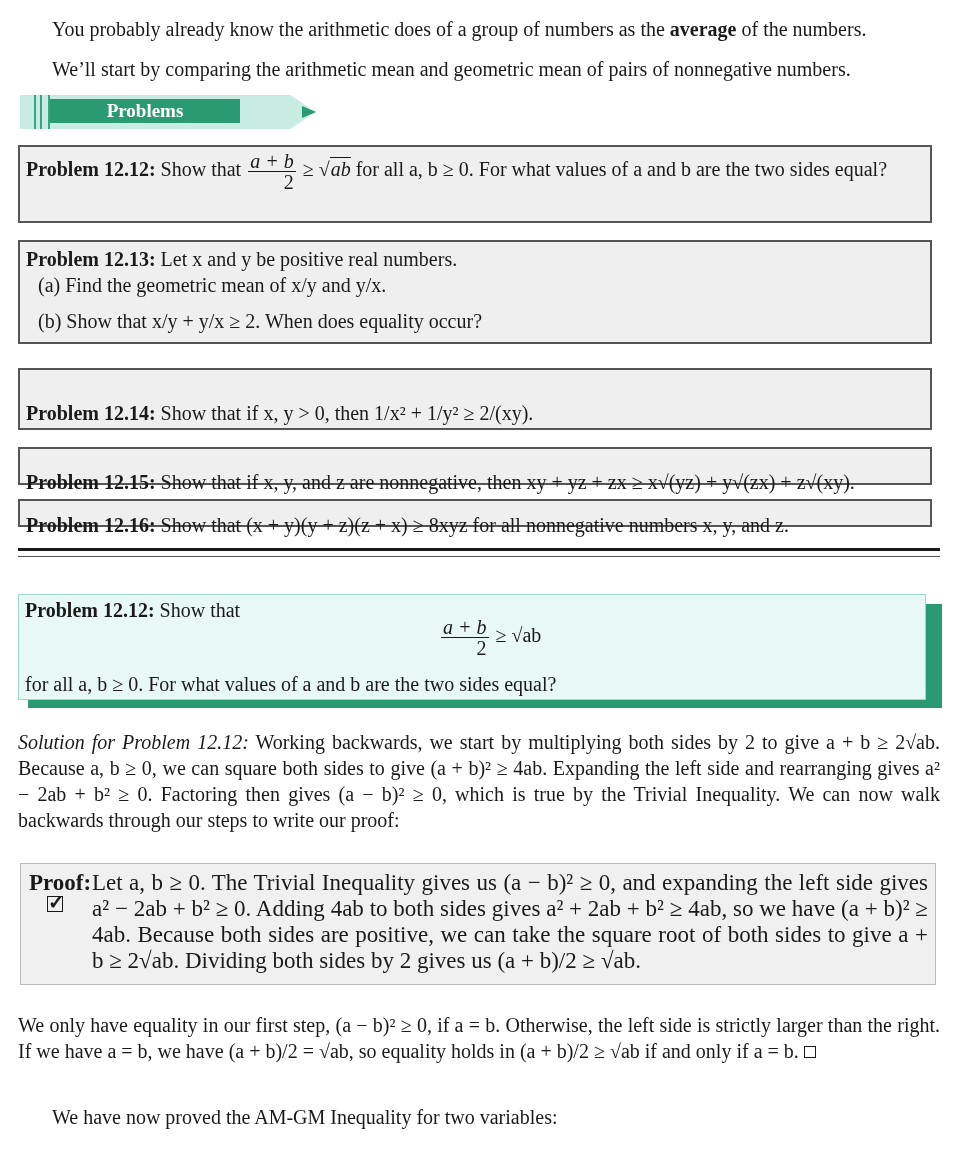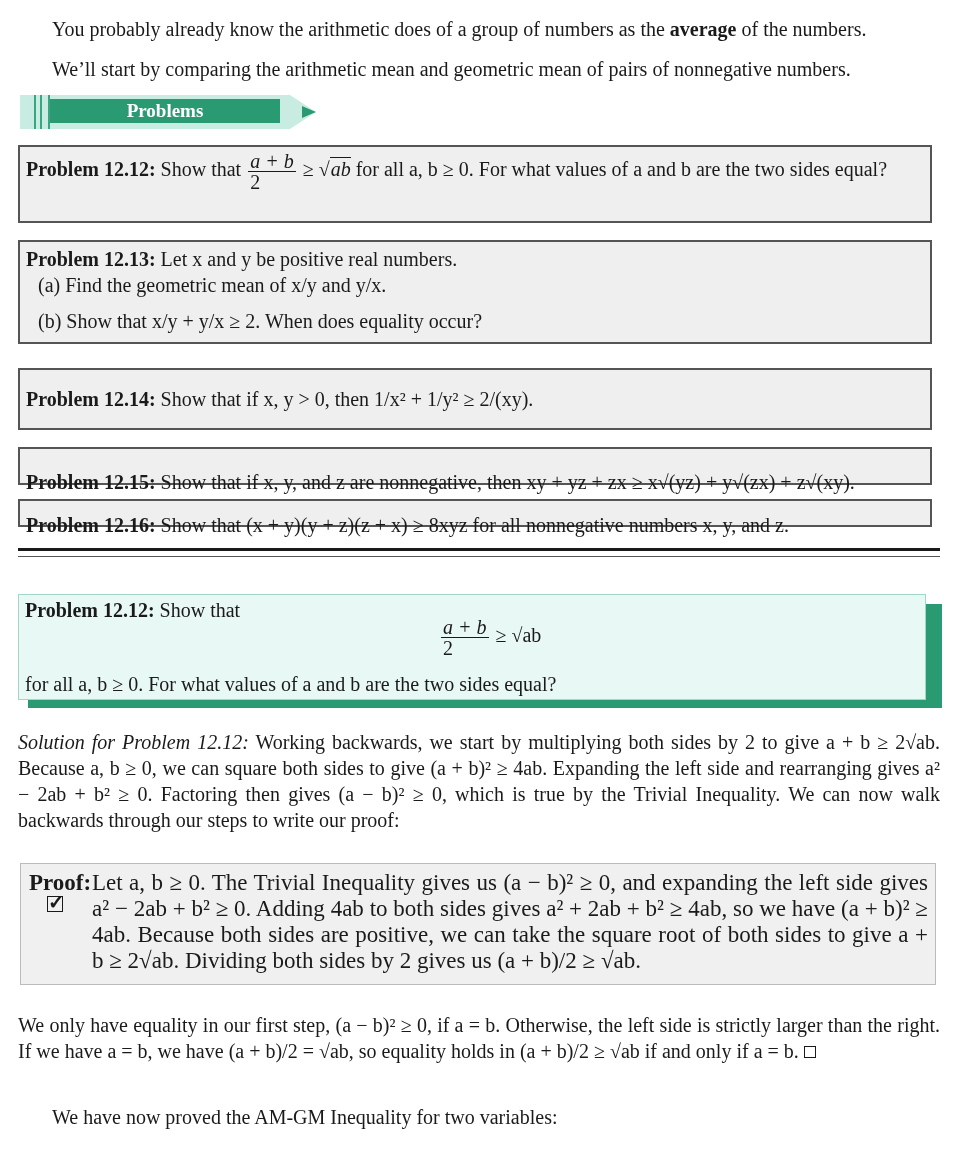--- a/index.html
+++ b/index.html
@@ -13,39 +13,39 @@
   
   #intro1 { left: 52px; top: 16px; }
   #intro2 { left: 52px; top: 56px; }
 
   
   .banner { position: absolute; left: 20px; top: 95px; width: 300px; height: 34px; }
   .banner .light { position: absolute; left: 0; top: 0; width: 270px; height: 34px; background: #c8ece2; }
   .banner .lines { position: absolute; left: 14px; top: 0; width: 12px; height: 34px;
     border-left: 2px solid #3aa583; border-right: 2px solid #3aa583; }
   .banner .lines:after { content:""; position:absolute; left:4px; top:0; width:2px; height:34px; background:#3aa583; }
-  .banner .dark { position: absolute; left: 30px; top: 4px; width: 230px; height: 24px; background: #2a9a73;
+  .banner .dark { position: absolute; left: 30px; top: 4px; width: 190px; height: 24px; background: #2a9a73;
     color: #fff; font-family: "Liberation Serif", serif; font-weight: bold; font-size: 19px; line-height: 24px; text-align: center; }
   .banner .tip { position: absolute; left: 270px; top: 0; width: 0; height: 0;
     border-top: 17px solid transparent; border-bottom: 17px solid transparent; border-left: 26px solid #c8ece2; }
   .banner .arrow { position: absolute; left: 282px; top: 11px; width: 0; height: 0;
     border-top: 6px solid transparent; border-bottom: 6px solid transparent; border-left: 14px solid #2a9a73; }
 
   
   .pbox { position: absolute; left: 18px; width: 914px; border: 2px solid #555; background: #efefef;
     font-family: "Liberation Serif", serif; font-size: 20px; line-height: 26px; padding: 0 6px; box-sizing: border-box; }
-  .frac { display: inline-block; vertical-align: middle; text-align: left; line-height: 20px; margin: 0 2px; }
+  .frac { display: inline-block; vertical-align: middle; text-align: right; line-height: 20px; margin: 0 2px; }
   .frac .num { display: block; border-bottom: 1px solid #1a1a1a; padding: 0 2px; }
   .frac .den { display: block; padding: 0 2px; }
   .sqrt { border-top: 1px solid #1a1a1a; padding-left: 1px; font-style: italic; }
   .sqrt-wrap:before { content: "\221A"; }
 
   #pb1 { top: 145px; height: 78px; padding-top: 4px; }
   #pb2 { top: 240px; height: 104px; padding-top: 4px; }
-  #pb3 { top: 368px; height: 62px; padding-top: 6px; }
+  #pb3 { top: 368px; height: 62px; padding-top: 20px; }
   #pb4 { top: 447px; height: 38px; padding-top: 20px; }
   #pb5 { top: 499px; height: 28px; padding-top: 11px; }
 
   .rule1 { position: absolute; left: 18px; top: 548px; width: 922px; height: 3px; background: #1a1a1a; }
   .rule2 { position: absolute; left: 18px; top: 556px; width: 922px; height: 1px; background: #555; }
 
   
   .gshadow { position: absolute; left: 28px; top: 604px; width: 914px; height: 104px; background: #2a9a73; }
   .gbox { position: absolute; left: 18px; top: 594px; width: 908px; height: 106px; background: #e8f8f5;
     border: 1px solid #9fd8c6; box-sizing: border-box; font-family: "Liberation Serif", serif; font-size: 20px; line-height: 26px; padding: 2px 6px; }

